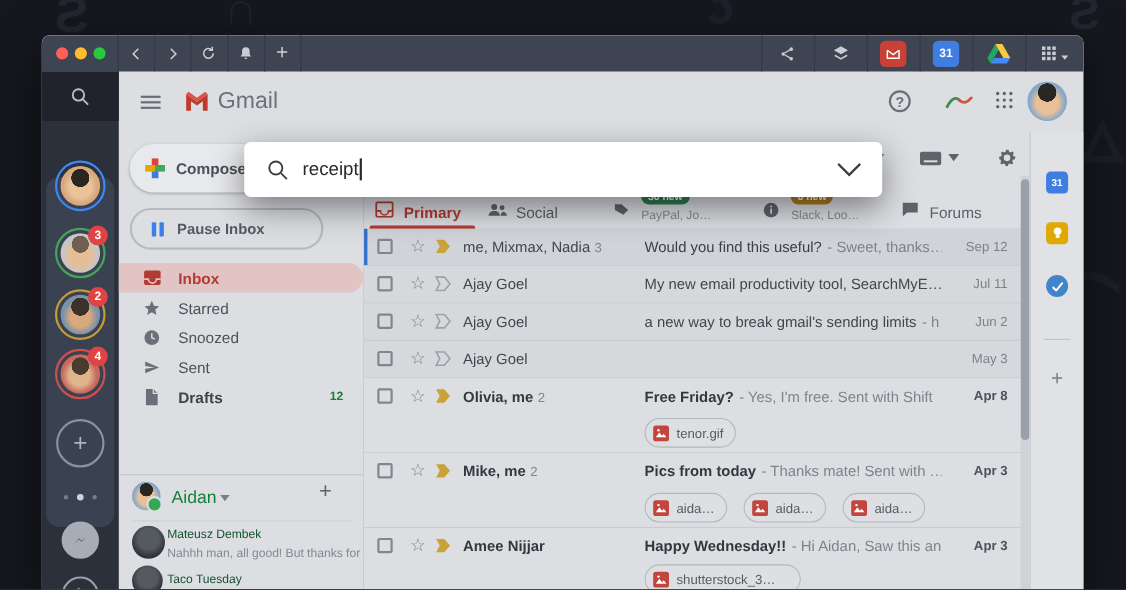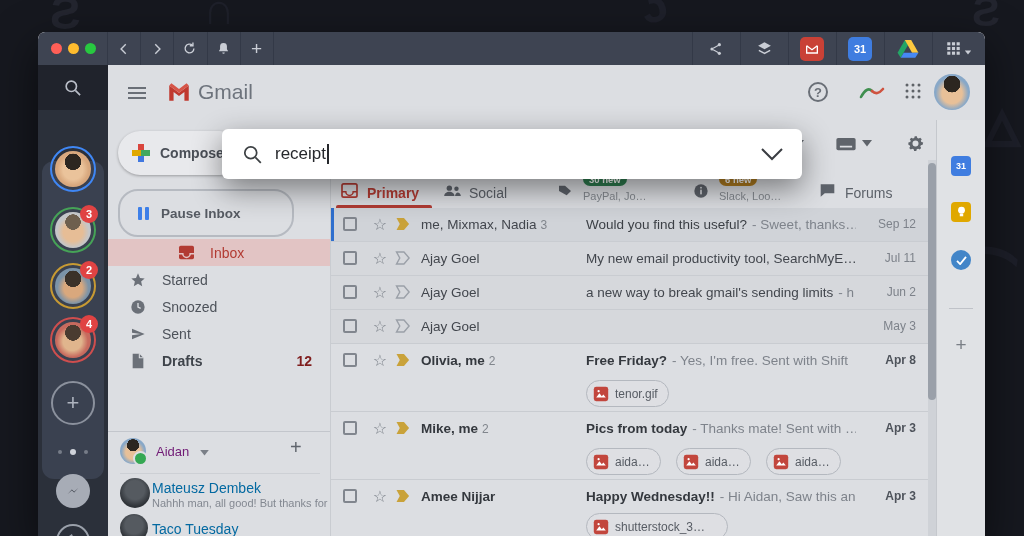--- a/index.html
+++ b/index.html
@@ -52,35 +52,35 @@
   .round-help{width:20px;height:20px;border-radius:50%;border:2px solid #6a6f77;color:#6a6f77;font-size:13px;font-weight:bold;
               display:flex;align-items:center;justify-content:center;box-sizing:border-box;}
   .hdr-avatar{position:absolute;left:896px;top:42px;width:36px;height:36px;border-radius:50%;}
 
   
   .compose{position:absolute;left:80px;top:99px;width:124px;height:44px;background:#e8e9ec;border-radius:22px;
            box-shadow:0 1px 3px rgba(0,0,0,.3);display:flex;align-items:center;}
   .compose-label{font-size:14px;color:#4a4f57;font-weight:bold;margin-left:10px;}
   .gplus{position:relative;width:18px;height:18px;margin-left:14px;}
   .gplus i{position:absolute;display:block;}
-  .pause{position:absolute;left:80px;top:157px;width:176px;height:48px;border:2px solid #b6bac1;border-radius:20px;
+  .pause{position:absolute;left:80px;top:157px;width:176px;height:38px;border:2px solid #b6bac1;border-radius:20px;
          box-sizing:border-box;display:flex;align-items:center;}
   .pause-label{font-size:13.5px;color:#555a62;font-weight:bold;margin-left:12px;}
   .pause-ic{margin-left:18px;display:flex;gap:3px;}
   .pause-ic i{display:block;width:4px;height:13px;background:#3d7fe8;border-radius:1px;}
   .nav-row{position:absolute;left:70px;width:222px;height:27px;display:flex;align-items:center;color:#4d525a;font-size:14px;}
   .nav-row .nic{width:18px;margin-left:21px;margin-right:15px;display:flex;justify-content:center;color:#6b7078;}
-  .nav-row.sel{background:#e2c4c4;border-radius:0 14px 14px 0;color:#b23b33;font-weight:normal;padding-left:48px;}
+  .nav-row.sel{background:#e2c4c4;border-radius:0 14px 14px 0;color:#b23b33;font-weight:bold;}
   .nav-row.sel .nic{color:#b23b33;}
-  .nav-row .count{margin-left:auto;margin-right:18px;font-size:14px;color:#7f1d1d;}
+  .nav-row .count{margin-left:auto;margin-right:18px;font-size:11px;color:#15803d;}
   .nav-div{position:absolute;left:70px;width:222px;height:1px;background:#c3c6cc;}
   .sm-avatar{border-radius:50%;position:absolute;}
   .presence{position:absolute;right:-2px;bottom:-2px;width:11px;height:11px;border-radius:50%;background:#35a853;border:2px solid #dcdee2;}
-  .hang-name{font-size:13px;color:#701a75;}
-  .contact-name{font-size:14px;color:#0369a1;}
+  .hang-name{font-size:16px;color:#15803d;}
+  .contact-name{font-size:11px;color:#14532d;}
   .contact-prev{font-size:11px;color:#838891;}
 
   
   .list-edge{position:absolute;left:292px;top:128px;width:1px;height:376px;background:#c9ccd1;}
   .tabs{position:absolute;left:293px;top:132px;width:597px;height:44px;border-bottom:1px solid #c6c9cf;}
   .tab-label{position:absolute;font-size:14px;color:#5c6169;}
   .tab-label.sel{color:#b23b33;font-weight:bold;}
   .tab-ic{position:absolute;color:#5e636b;}
   .tab-ic.sel{color:#b23b33;}
   .tab-underline{position:absolute;height:3px;background:#b23b33;border-radius:2px 2px 0 0;}

